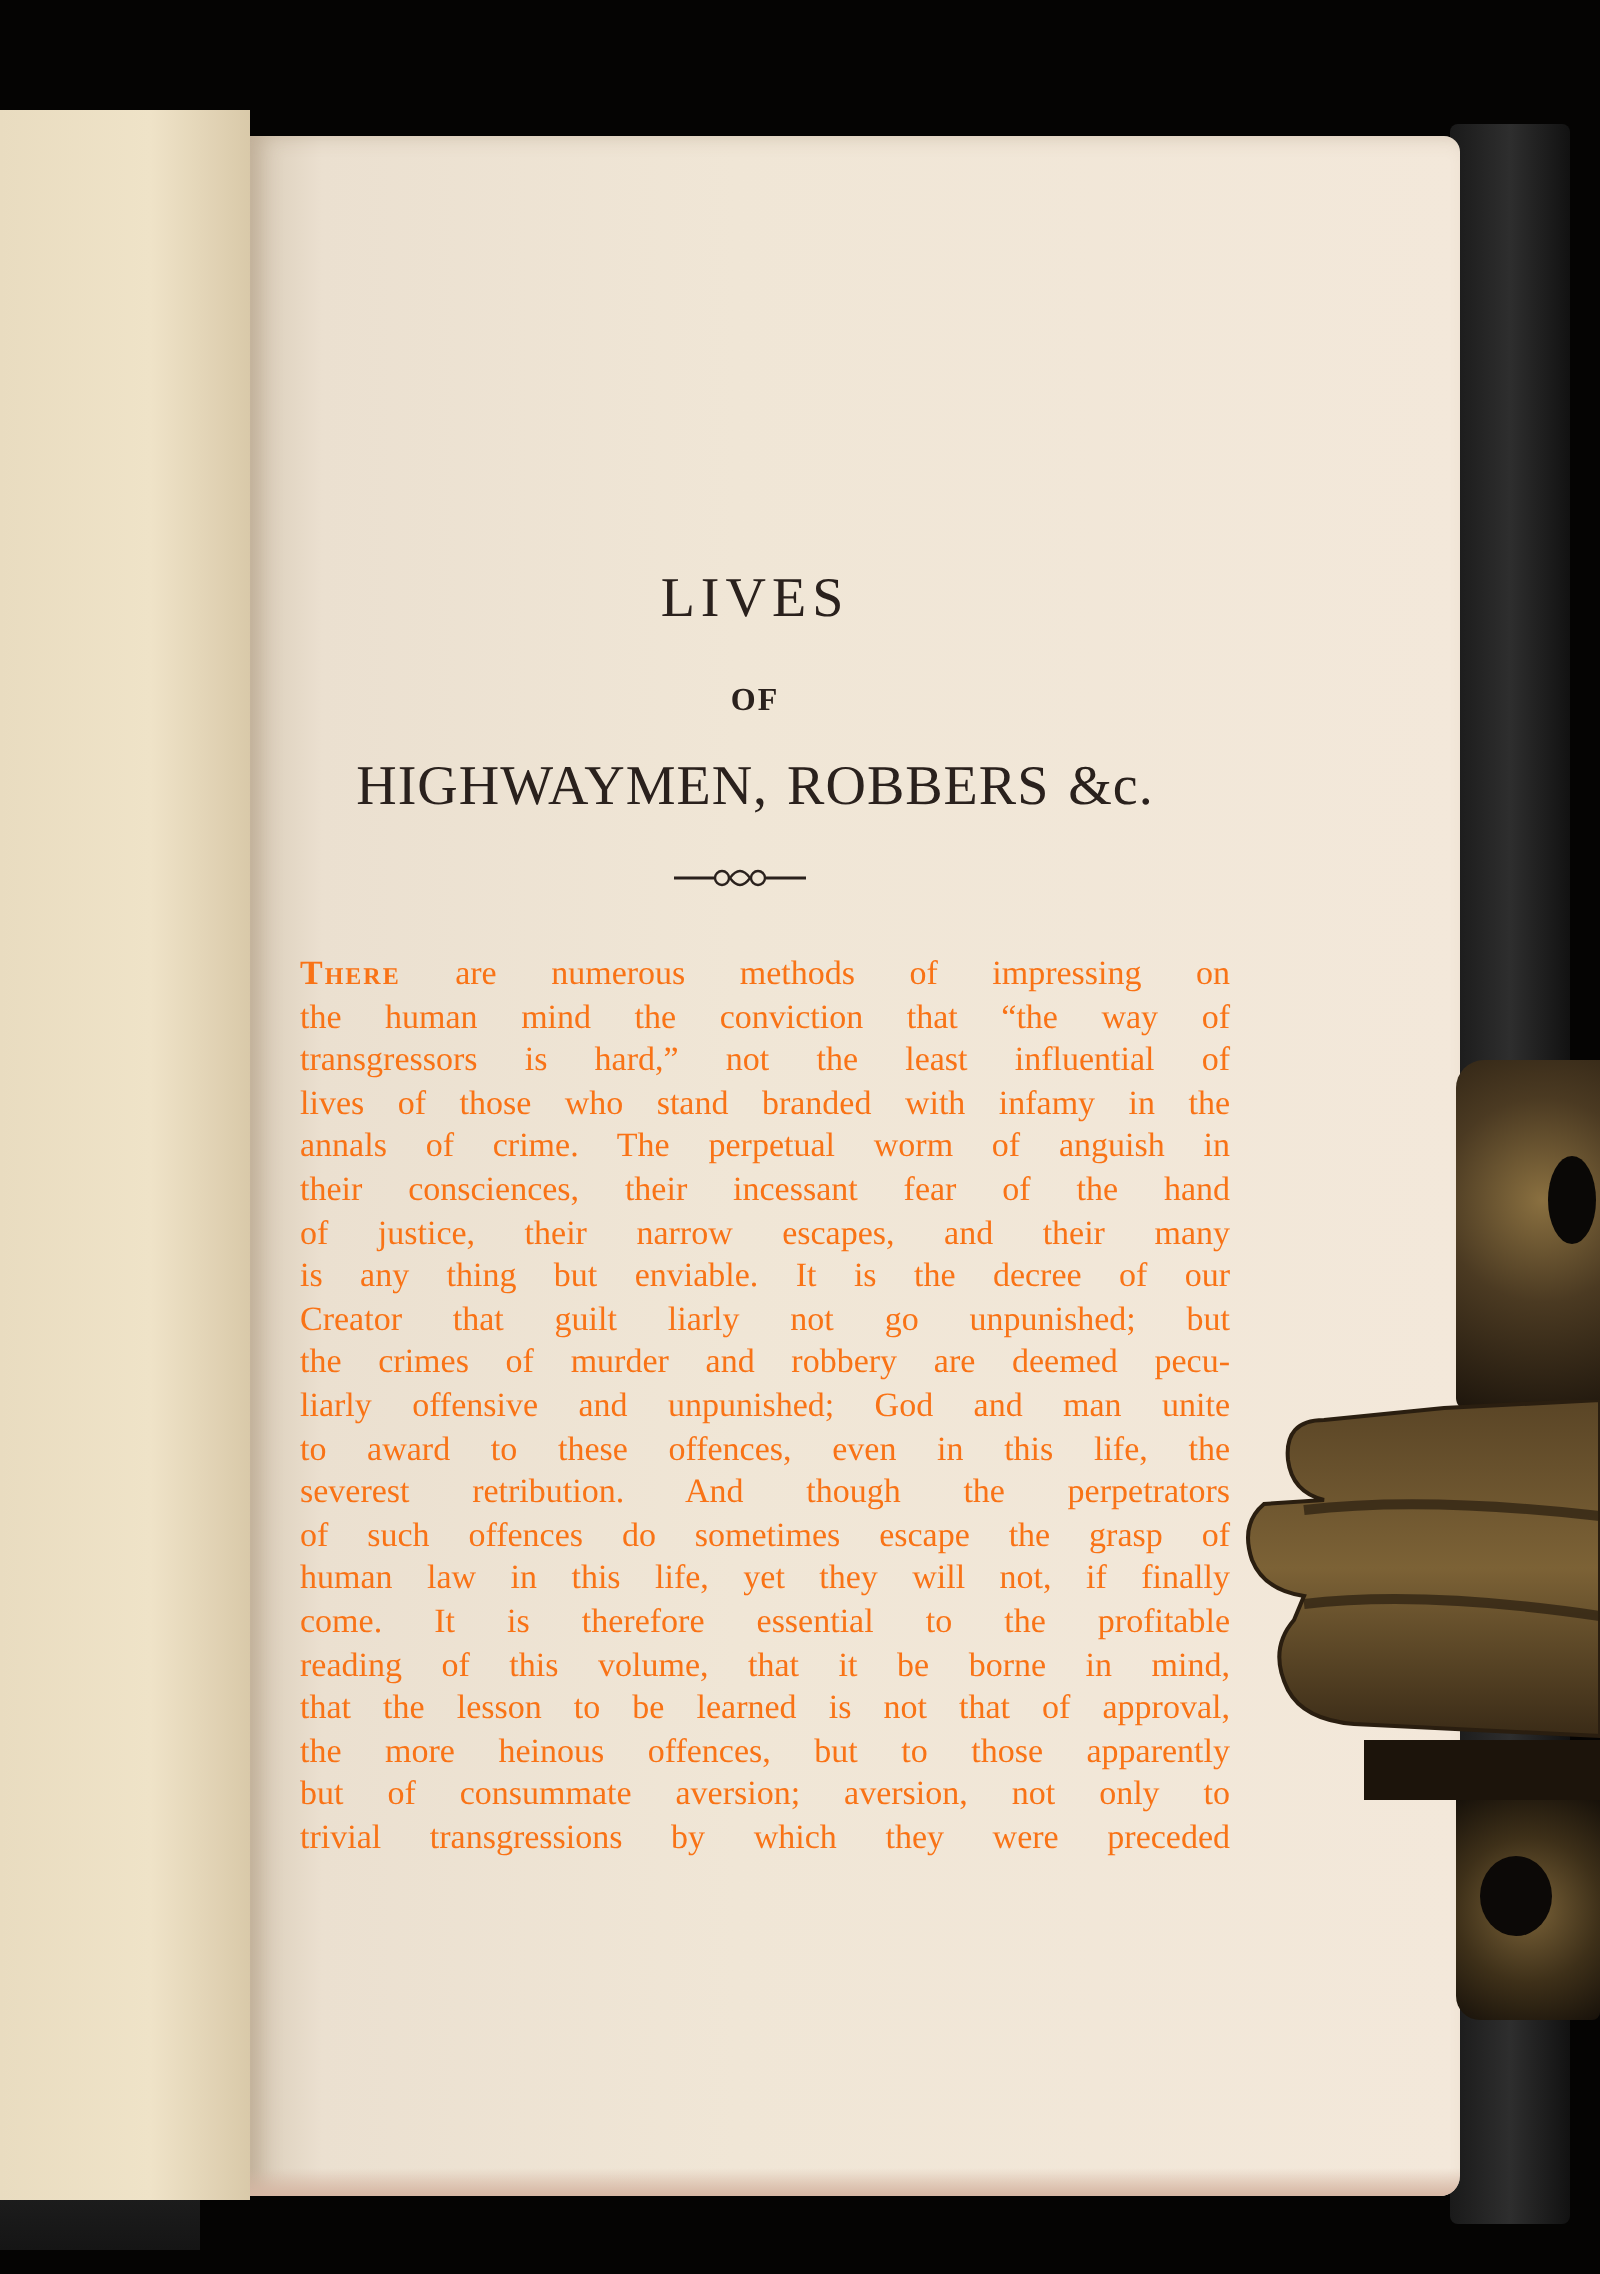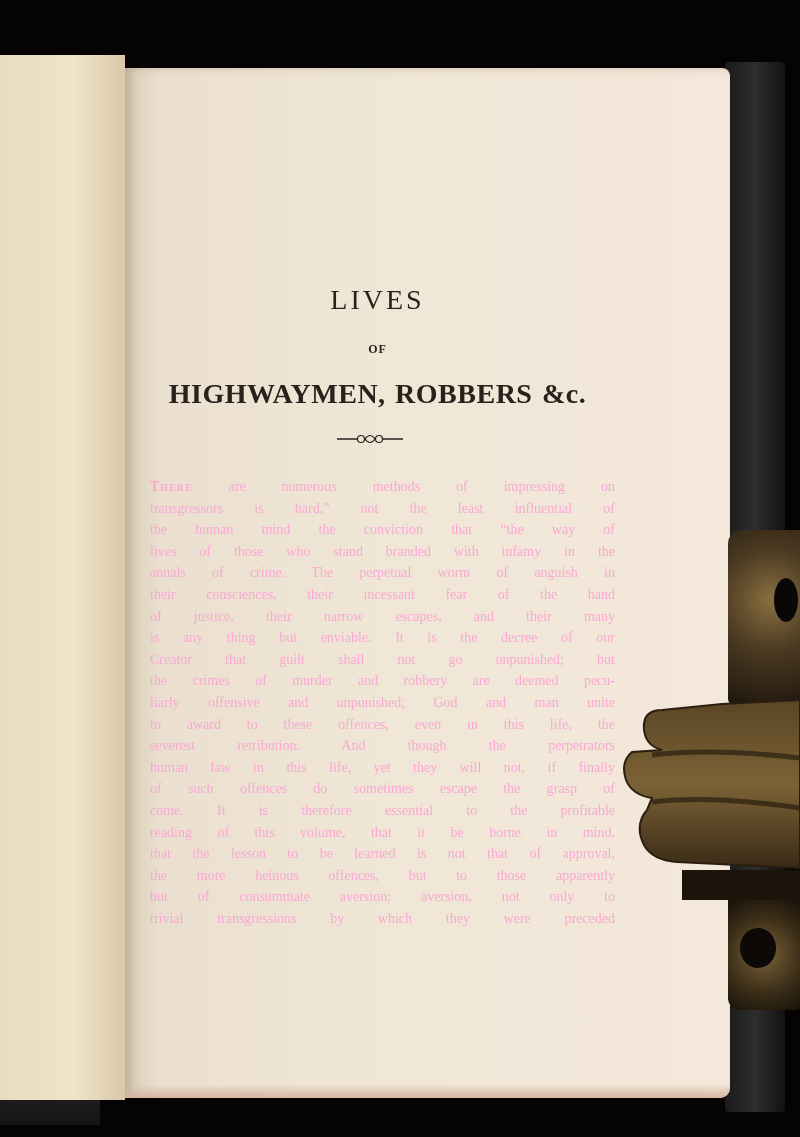--- a/index.html
+++ b/index.html
@@ -30,28 +30,28 @@
   .right-page::after {
     content: ""; position: absolute; left: 0; right: 0; bottom: 0; height: 14px;
     background: linear-gradient(180deg, rgba(0,0,0,0), #d7b7a4);
     border-radius: 0 0 10px 0;
   }
   .title {
     position: absolute; left: 125px; width: 505px; text-align: center;
     color: #2a211d; margin: 0;
   }
   .t-lives { top: 284px; font-size: 28px; letter-spacing: 3px; font-weight: normal; }
-  .t-of { top: 342px; font-size: 12px; font-weight: bold; letter-spacing: 1px; }
-  .t-main { top: 378px; font-size: 28px; font-weight: bold; letter-spacing: 0.5px; word-spacing: 2px; }
+  .t-of { top: 342px; font-size: 16px; font-weight: bold; letter-spacing: 1px; }
+  .t-main { top: 378px; font-size: 28px; font-weight: normal; letter-spacing: 0.5px; word-spacing: 2px; }
   .ornament {
     position: absolute; top: 432px; left: 335px; width: 70px; height: 14px;
   }
   .body-text {
     position: absolute; left: 150px; top: 476px; width: 465px;
-    color: #f9a8d4; font-size: 14px; line-height: 21.6px;
+    color: #f97316; font-size: 17px; line-height: 21.6px;
   }
   .line {
     display: block; text-align: justify; text-align-last: justify;
     white-space: nowrap; height: 21.6px;
   }
   .line.last { text-align-last: justify; }
   .smallcaps { font-variant: small-caps; letter-spacing: 1px; font-weight: bold; }
   .clasp-upper {
     position: absolute; left: 728px; top: 530px; width: 72px; height: 175px;
     background: radial-gradient(circle at 60% 40%, #8a7040 0%, #4b3a22 45%, #1d150c 100%);
@@ -90,34 +90,34 @@
 <svg class="ornament" viewBox="0 0 70 14">
   <line x1="2" y1="7" x2="22" y2="7" stroke="#2a211d" stroke-width="1.5"></line>
   <line x1="48" y1="7" x2="68" y2="7" stroke="#2a211d" stroke-width="1.5"></line>
   <circle cx="26" cy="7" r="3.5" fill="none" stroke="#2a211d" stroke-width="1.2"></circle>
   <path d="M30 7 Q35 0 40 7 Q35 14 30 7 Z" fill="none" stroke="#2a211d" stroke-width="1.2"></path>
   <circle cx="44" cy="7" r="3.5" fill="none" stroke="#2a211d" stroke-width="1.2"></circle>
 </svg>
 
 <div class="body-text">
   <span class="line"><span class="smallcaps" id="firstword">There</span><span> are numerous methods of impressing on</span></span>
+  <span class="line">the human mind the conviction that “the way of</span>
   <span class="line">transgressors is hard,” not the least influential of</span>
-  <span class="line">the human mind the conviction that “the way of</span>
   <span class="line">lives of those who stand branded with infamy in the</span>
   <span class="line">annals of crime.  The perpetual worm of anguish in</span>
   <span class="line">their consciences, their incessant fear of the hand</span>
   <span class="line">of justice, their narrow escapes, and their many</span>
   <span class="line">is any thing but enviable.  It is the decree of our</span>
-  <span class="line">Creator that guilt shall not go unpunished; but</span>
+  <span class="line">Creator that guilt liarly not go unpunished; but</span>
   <span class="line">the crimes of murder and robbery are deemed pecu-</span>
   <span class="line">liarly offensive and unpunished; God and man unite</span>
   <span class="line">to award to these offences, even in this life, the</span>
   <span class="line">severest retribution.  And though the perpetrators</span>
+  <span class="line">of such offences do sometimes escape the grasp of</span>
   <span class="line">human law in this life, yet they will not, if finally</span>
-  <span class="line">of such offences do sometimes escape the grasp of</span>
   <span class="line">come.  It is therefore essential to the profitable</span>
   <span class="line">reading of this volume, that it be borne in mind,</span>
   <span class="line">that the lesson to be learned is not that of approval,</span>
   <span class="line">the more heinous offences, but to those apparently</span>
   <span class="line">but of consummate aversion; aversion, not only to</span>
   <span class="line last">trivial transgressions by which they were preceded</span>
 </div>
 
 <div class="clasp-upper">
     <div class="hole"></div>

